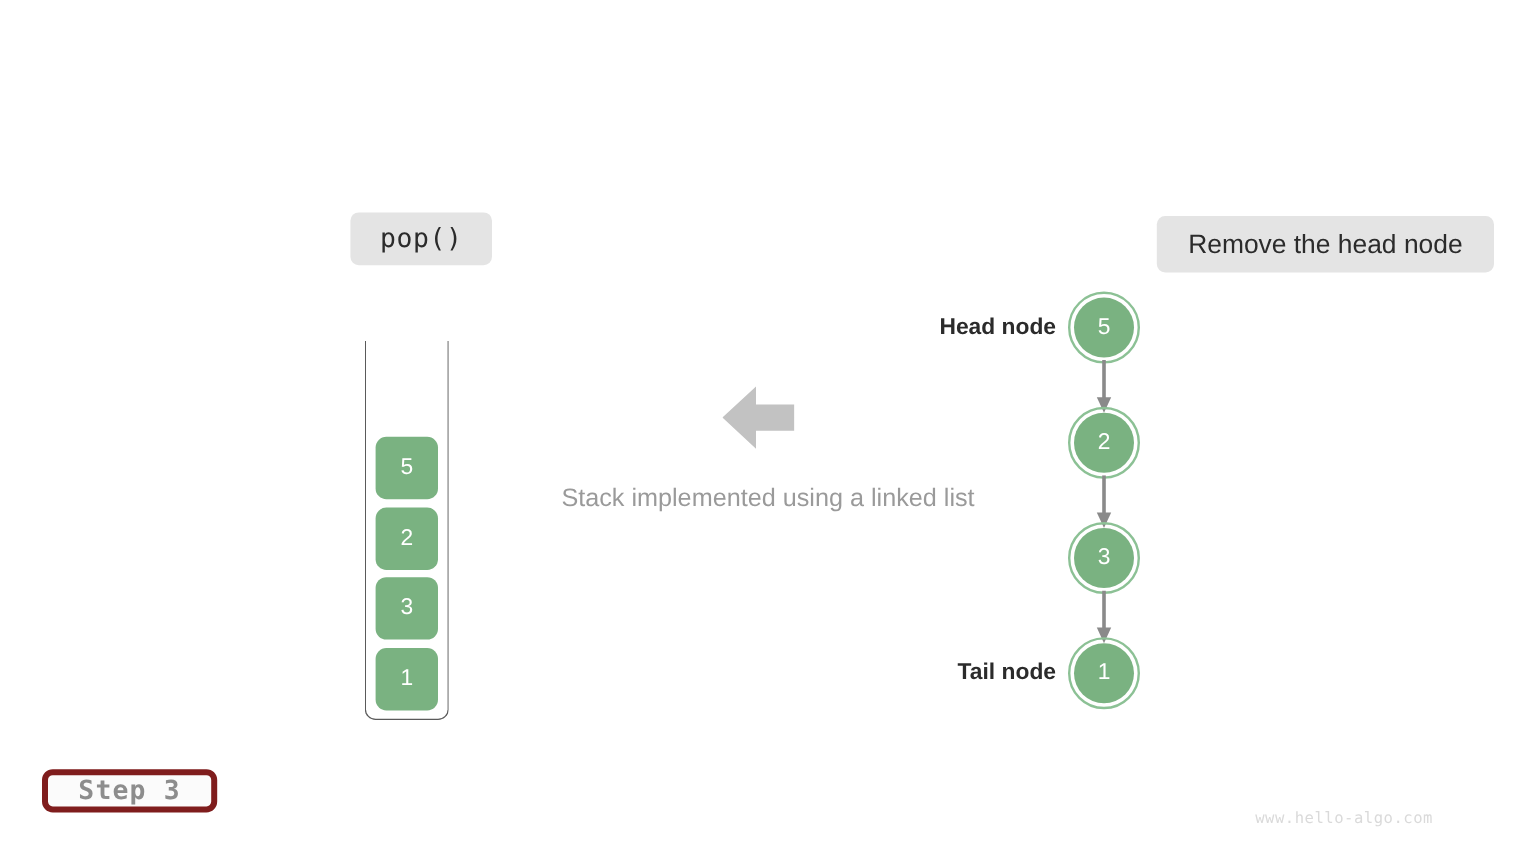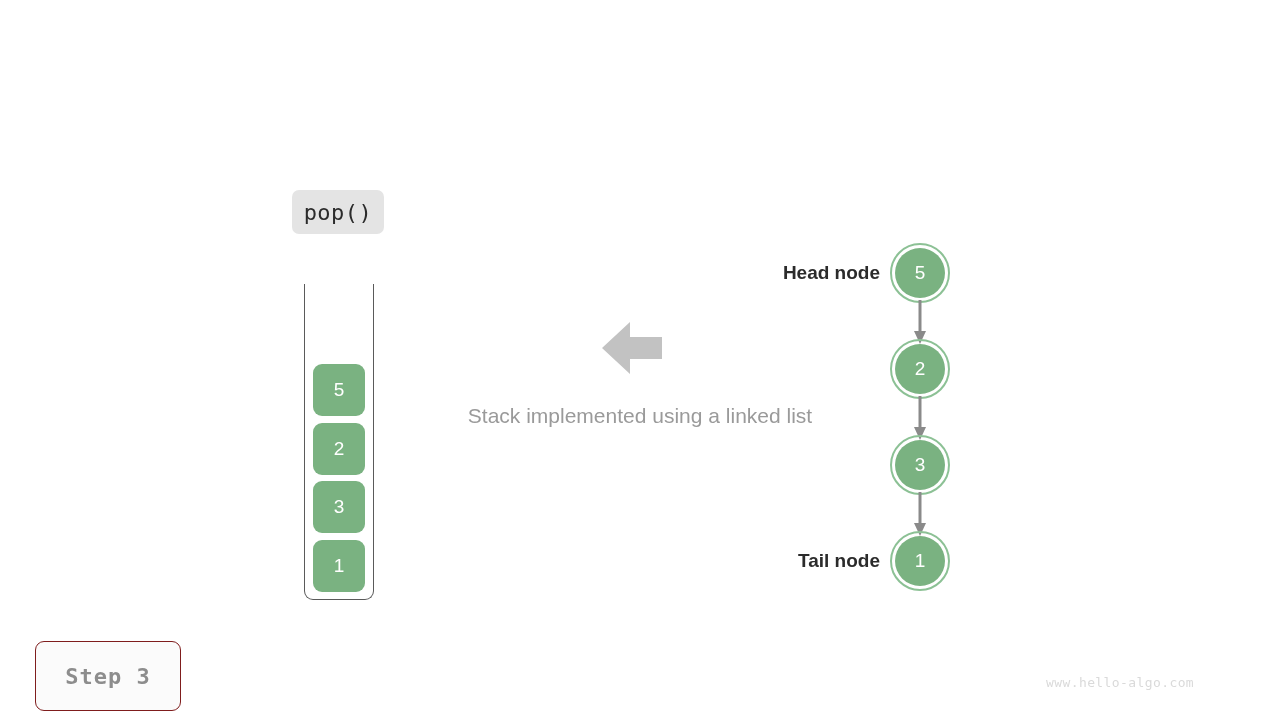--- a/index.html
+++ b/index.html
@@ -38,39 +38,39 @@
     font-size: 22px;
     letter-spacing: 0.5px;
   }
   .chip-sans {
     font-family: "Liberation Sans", sans-serif;
     font-size: 22px;
   }
 
   #op-chip {
     left: 292px;
-    top: 190px;
-    width: 92px;
+    top: 177px;
+    width: 118px;
     height: 44px;
   }
   #action-chip {
     left: 964px;
     top: 180px;
     width: 281px;
     height: 47px;
   }
 
   
   #step-badge {
     position: absolute;
     left: 35px;
     top: 641px;
     width: 146px;
-    height: 70px;
-    border: 1px solid #7f1d1d;
+    height: 36px;
+    border: 5px solid #7f1d1d;
     border-radius: 9px;
     background: #fbfbfb;
     display: flex;
     align-items: center;
     justify-content: center;
     font-family: "DejaVu Sans Mono", "Liberation Mono", monospace;
     font-size: 22px;
     font-weight: bold;
     color: #8d8d8d;
     letter-spacing: 1px;
@@ -206,20 +206,21 @@
     height: 48px;
   }
 </style>
 </head>
 <body>
 
 <div id="canvas">
 
   <div class="chip chip-mono" id="op-chip">pop()</div>
 
+  <div class="chip chip-sans" id="action-chip">Remove the head node</div>
 
   <div id="stack-area">
     <div id="stack-container"></div>
 
     <div class="stack-cell" style="top:80px">5</div>
     <div class="stack-cell" style="top:139px">2</div>
     <div class="stack-cell" style="top:197px">3</div>
     <div class="stack-cell" style="top:256px">1</div>
   </div>
 

